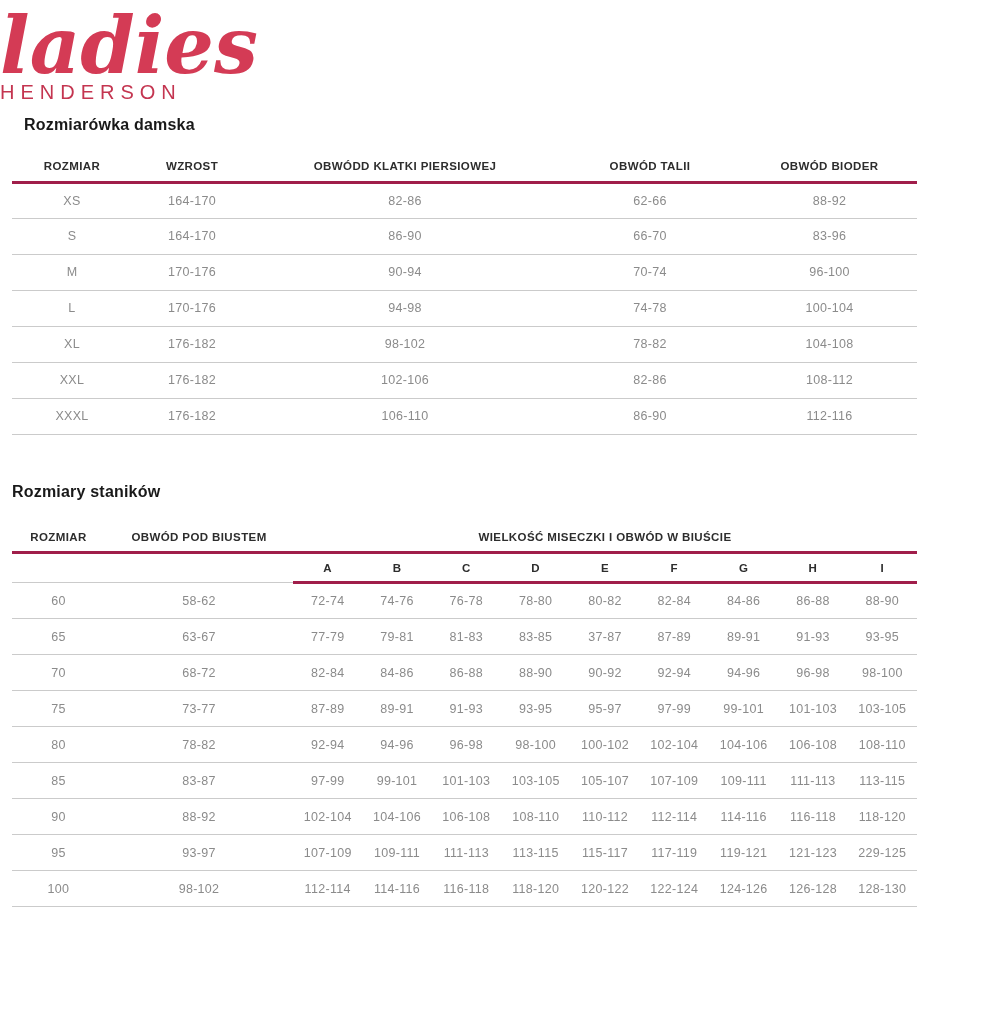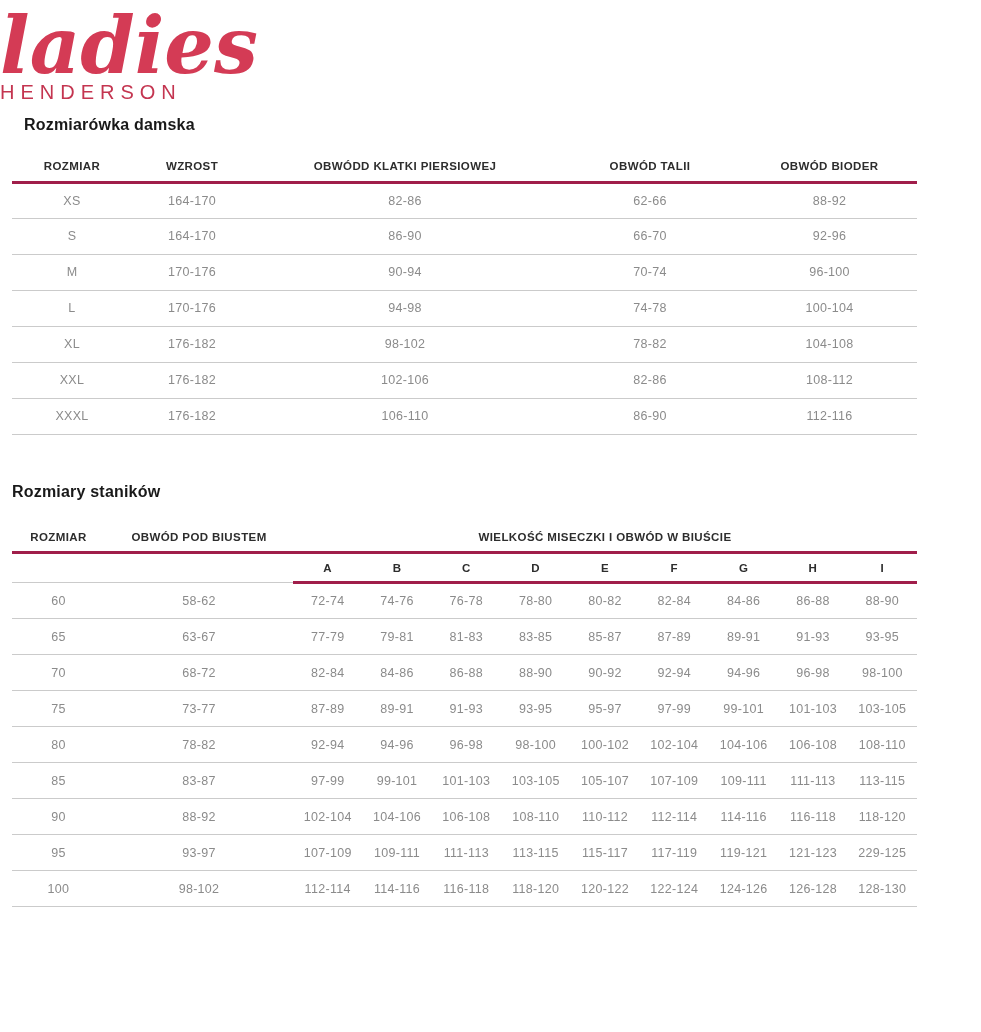--- a/index.html
+++ b/index.html
@@ -109,21 +109,21 @@
           <td>164-170</td>
           <td>82-86</td>
           <td>62-66</td>
           <td>88-92</td>
         </tr>
         <tr>
           <td>S</td>
           <td>164-170</td>
           <td>86-90</td>
           <td>66-70</td>
-          <td>92-96</td>
+          <td>83-96</td>
         </tr>
         <tr>
           <td>M</td>
           <td>170-176</td>
           <td>90-94</td>
           <td>70-74</td>
           <td>96-100</td>
         </tr>
         <tr>
           <td>L</td>
@@ -206,21 +206,21 @@
           <td>86-88</td>
           <td>88-90</td>
         </tr>
         <tr>
           <td>65</td>
           <td>63-67</td>
           <td>77-79</td>
           <td>79-81</td>
           <td>81-83</td>
           <td>83-85</td>
-          <td>85-87</td>
+          <td>37-87</td>
           <td>87-89</td>
           <td>89-91</td>
           <td>91-93</td>
           <td>93-95</td>
         </tr>
         <tr>
           <td>70</td>
           <td>68-72</td>
           <td>82-84</td>
           <td>84-86</td>

